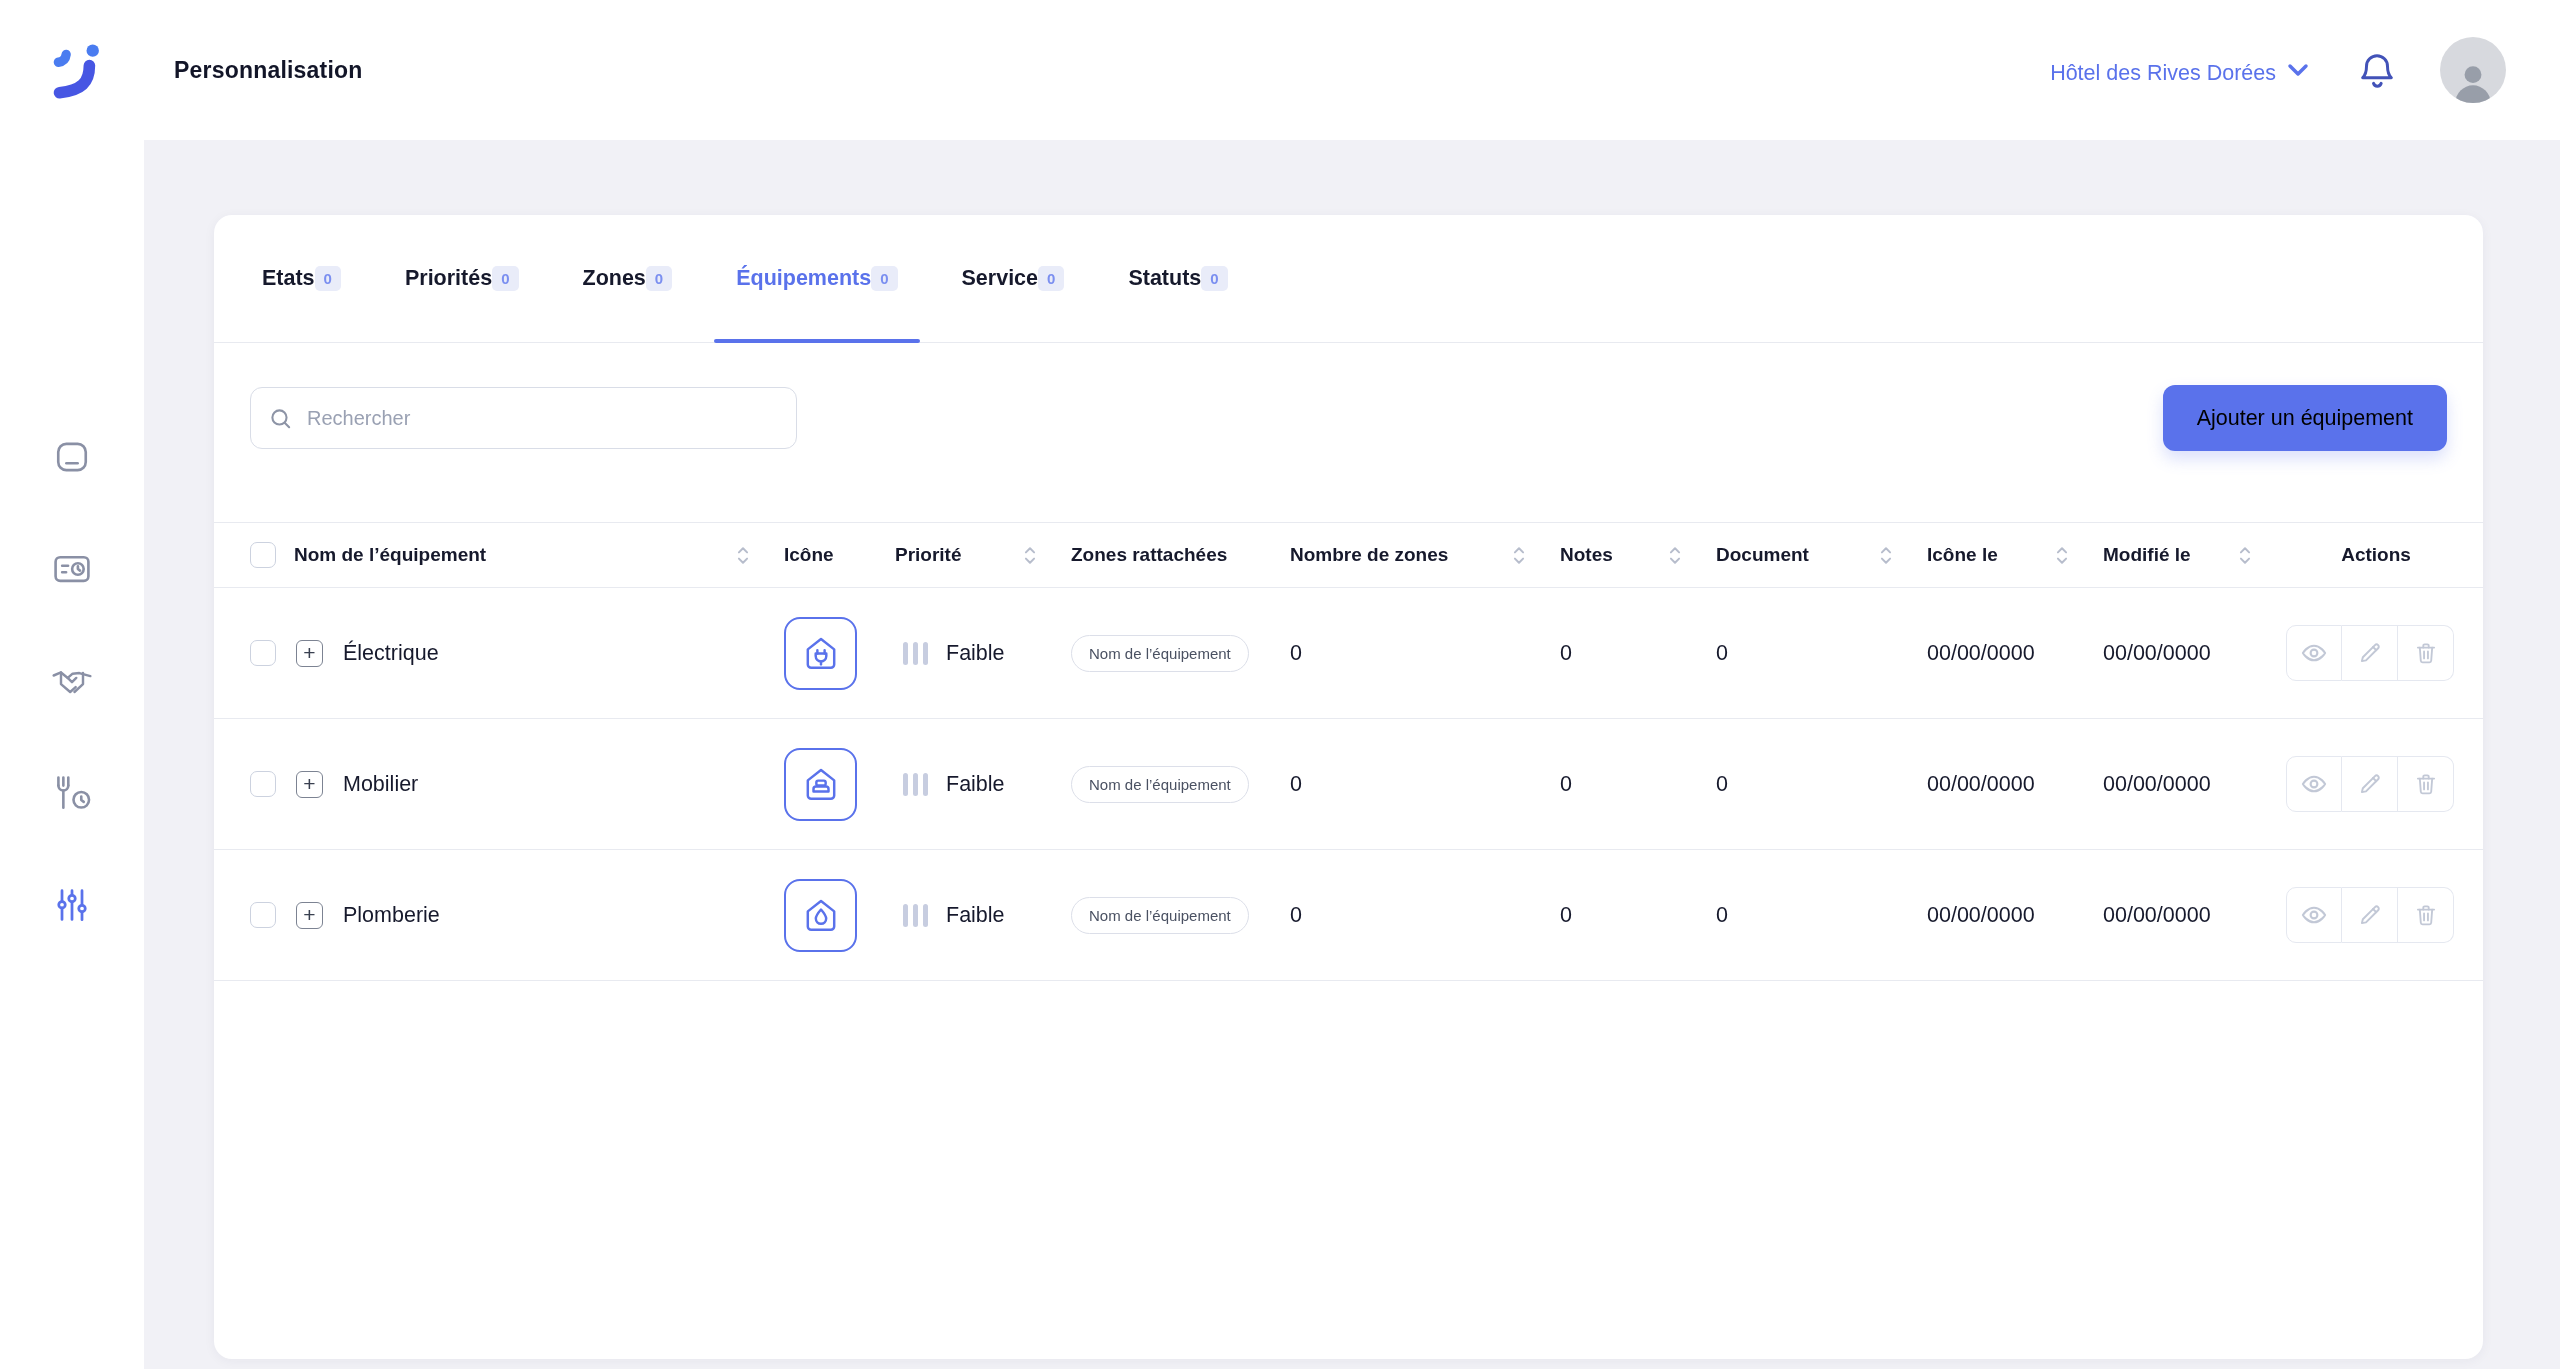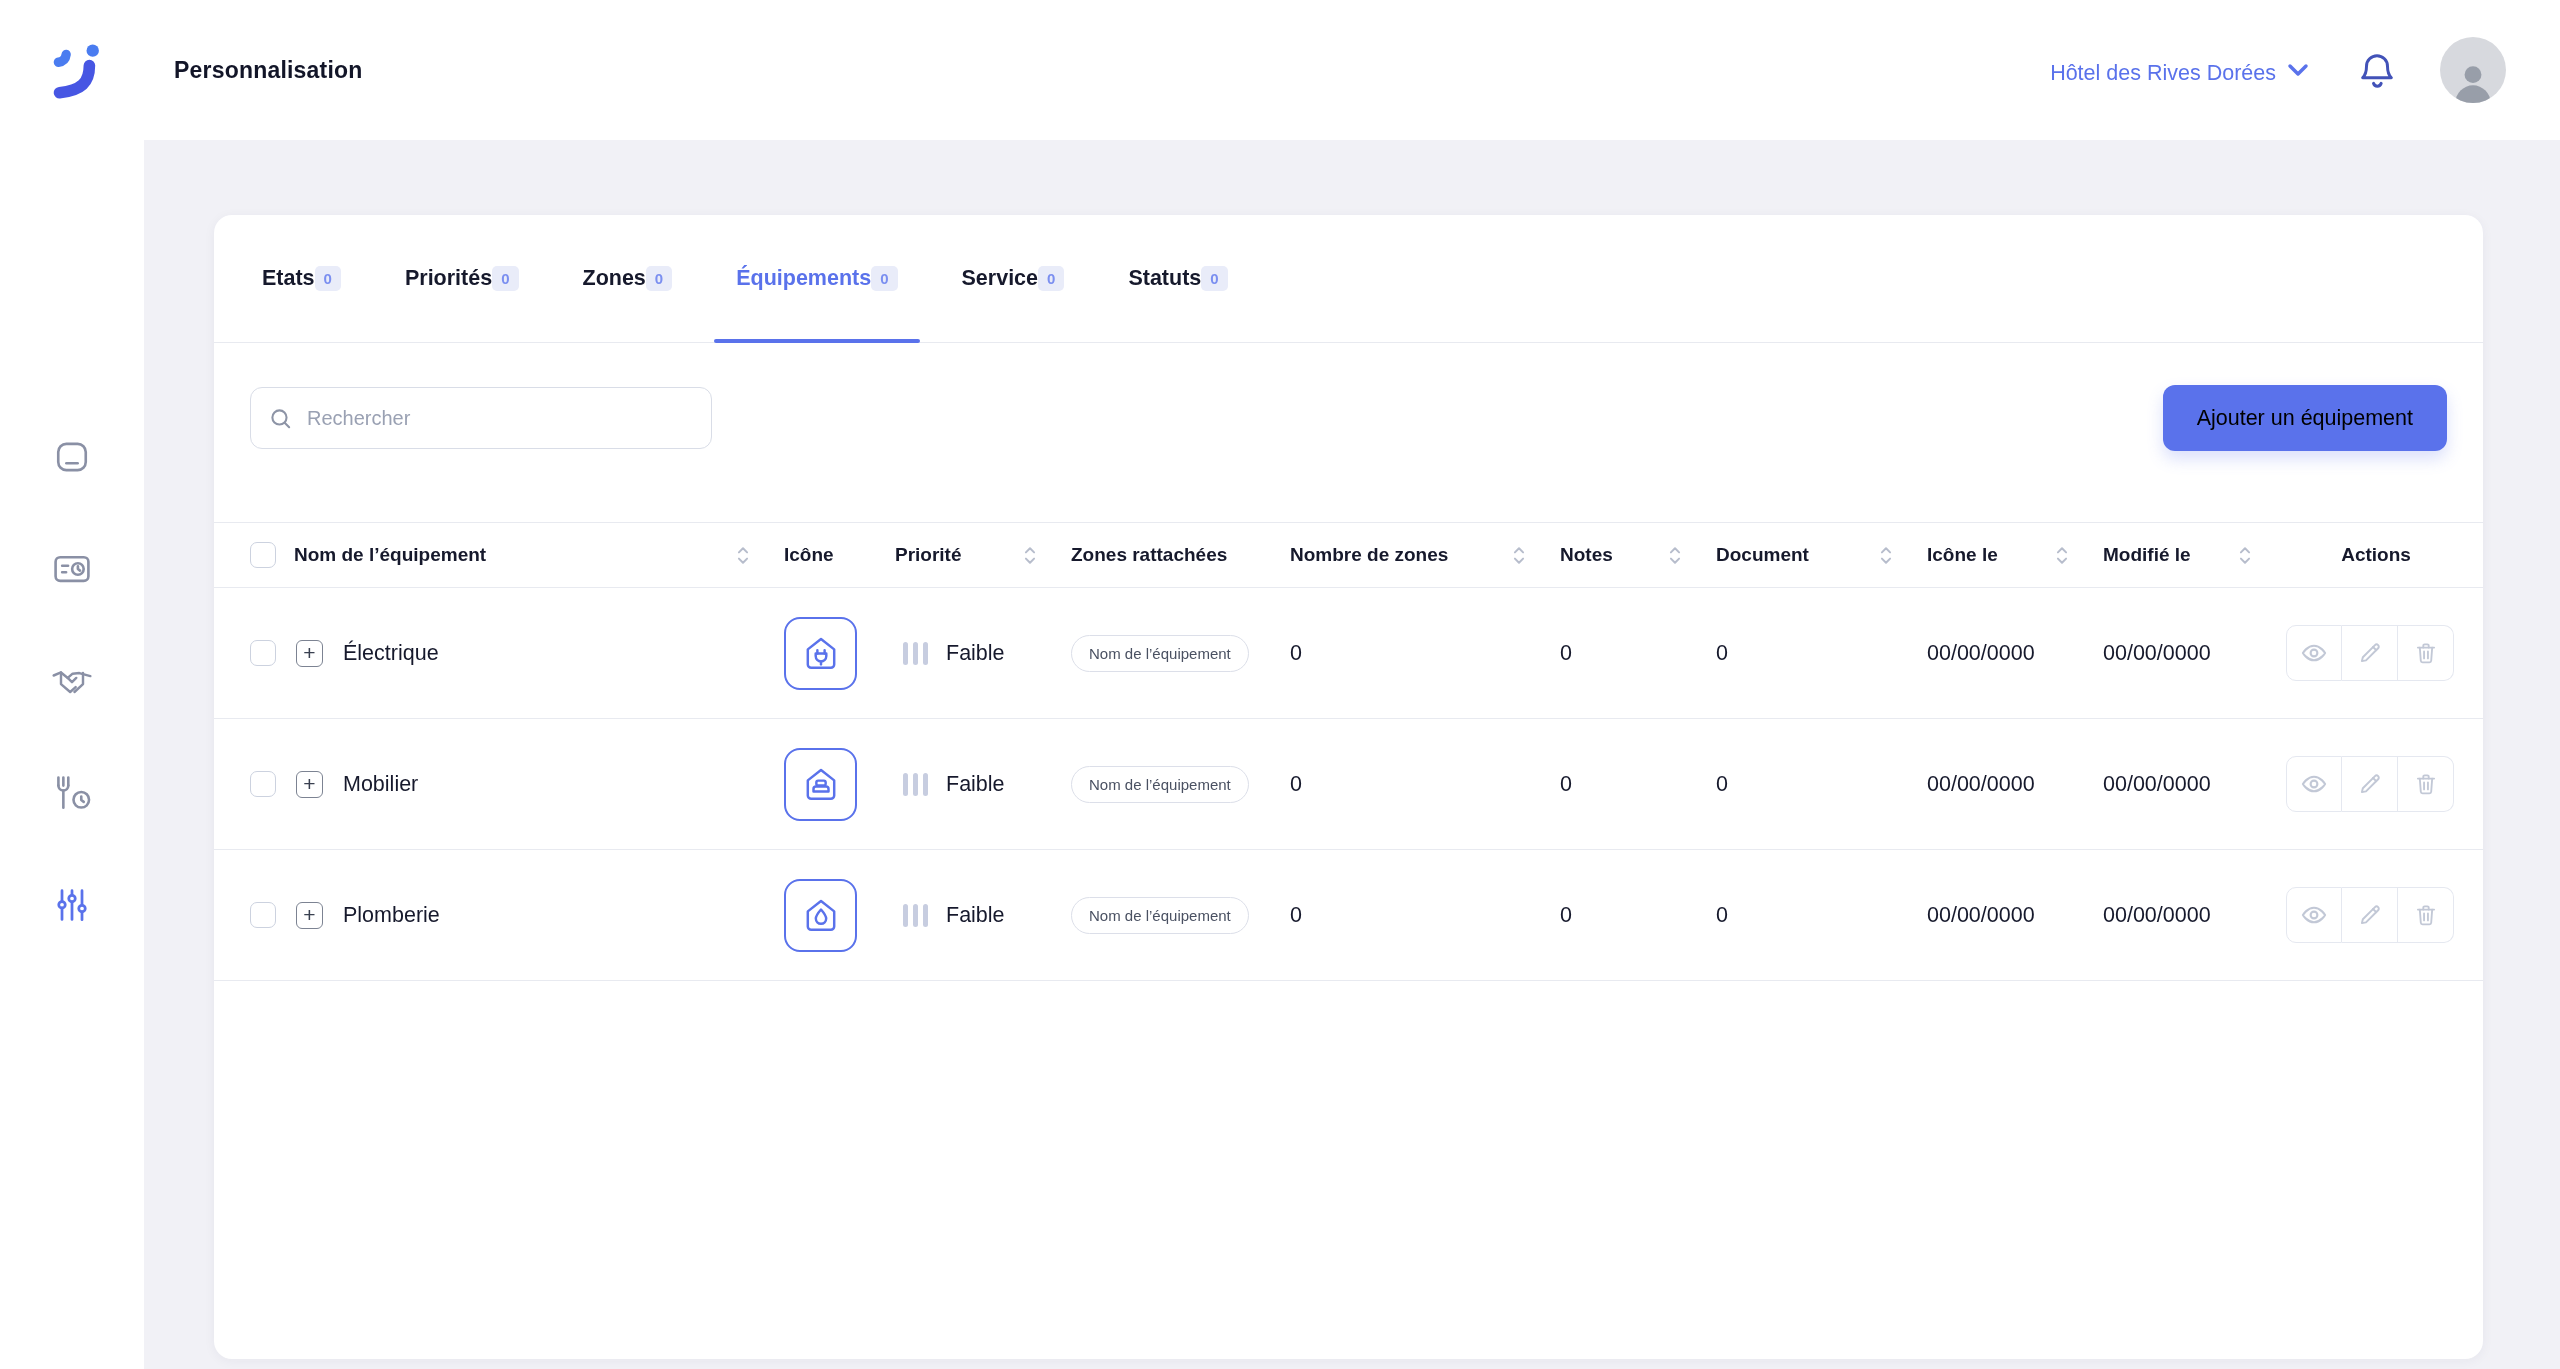--- a/index.html
+++ b/index.html
@@ -43,21 +43,21 @@
     cursor:pointer;font-size:21.5px;font-weight:600;color:#16192c;background:none;border:none;
     font-family:"Liberation Sans",sans-serif}
   .tab-count{background:var(--primary-soft);color:#7b8ff0;font-size:15px;font-weight:600;
     padding:4px 9px;border-radius:5px;line-height:1.15}
   .tab.active{color:var(--primary)}
   .tab.active::after{content:"";position:absolute;left:0;right:0;bottom:-1px;height:4px;
     border-radius:3px;background:var(--primary)}
 
   
   .toolbar{display:flex;justify-content:space-between;align-items:center;margin:42px 36px 0;flex-shrink:0}
-  .search{position:relative;width:462px;height:62px}
+  .search{position:relative;width:547px;height:62px}
   .search>svg{position:absolute;left:18px;top:19px;pointer-events:none}
   .search input{width:100%;height:100%;border:1px solid #d9dde7;border-radius:12px;
     padding:0 18px 0 56px;font:20px "Liberation Sans",sans-serif;color:#3c4254;outline:none;background:#fff}
   .search input::placeholder{color:var(--muted)}
   .add-btn{height:66px;padding:0 34px;background:var(--primary);color:#000000;border:none;border-radius:12px;
     font:500 21.5px "Liberation Sans",sans-serif;cursor:pointer;box-shadow:0 8px 16px rgba(90,114,235,.22)}
 
   
   .table{margin-top:71px;flex:1;overflow:hidden}
   .thead,.tr{display:grid;align-items:center;

